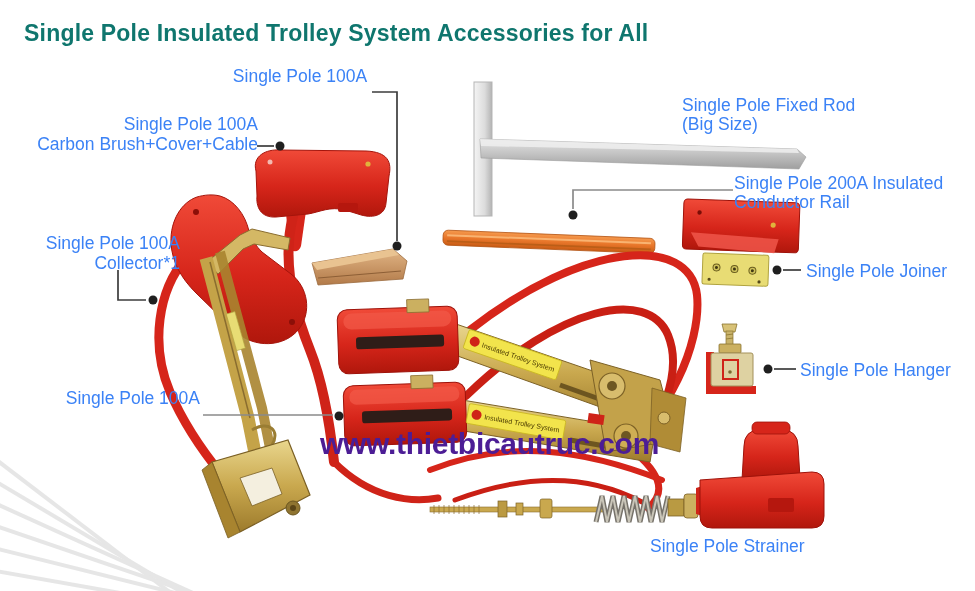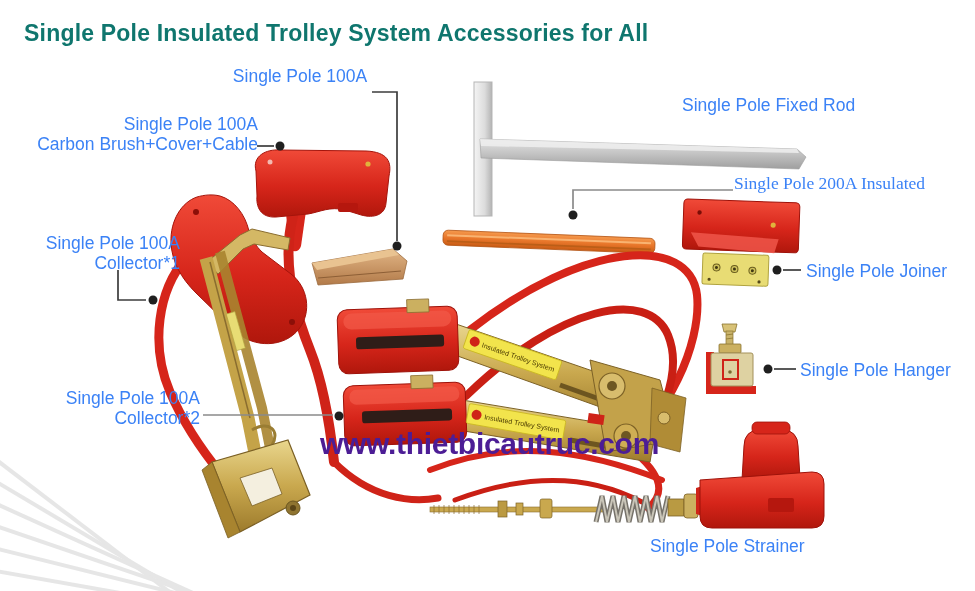--- a/index.html
+++ b/index.html
@@ -251,42 +251,43 @@
     <span>Single Pole 100A</span>
   </div>
 
   <div class="lbl r" style="left:15px;top:114px;width:243px;">
     <span>Single Pole 100A</span>
     <span>Carbon Brush+Cover+Cable</span>
   </div>
 
   <div class="lbl tight" style="left:682px;top:96px;">
     <span>Single Pole Fixed Rod</span>
-  </div>
-
-  <div class="lbl tight" style="left:734px;top:174px;font-family:Liberation Serif, serif;">
+    <span>(Big Size)</span>
+  </div>
+
+  <div class="lbl tight" style="left:734px;top:174px;">
     <span>Single Pole 200A Insulated</span>
+    <span>Conductor Rail</span>
   </div>
 
   <div class="lbl" style="left:800px;top:360px;">
     <span>Single Pole Hanger</span>
   </div>
 
   <div class="lbl" style="left:806px;top:261px;">
     <span>Single Pole Joiner</span>
   </div>
 
   <div class="lbl r" style="left:30px;top:233px;width:150px;">
     <span>Single Pole 100A</span>
     <span>Collector*1</span>
   </div>
 
   <div class="lbl r" style="left:55px;top:388px;width:145px;">
     <span>Single Pole 100A</span>
-    <span>Collector*2</span>
   </div>
 
   <div class="lbl" style="left:650px;top:536px;">
     <span>Single Pole Strainer</span>
   </div>
 
   <div class="watermark">
     <span>www.thietbicautruc.com</span>
   </div>
 

